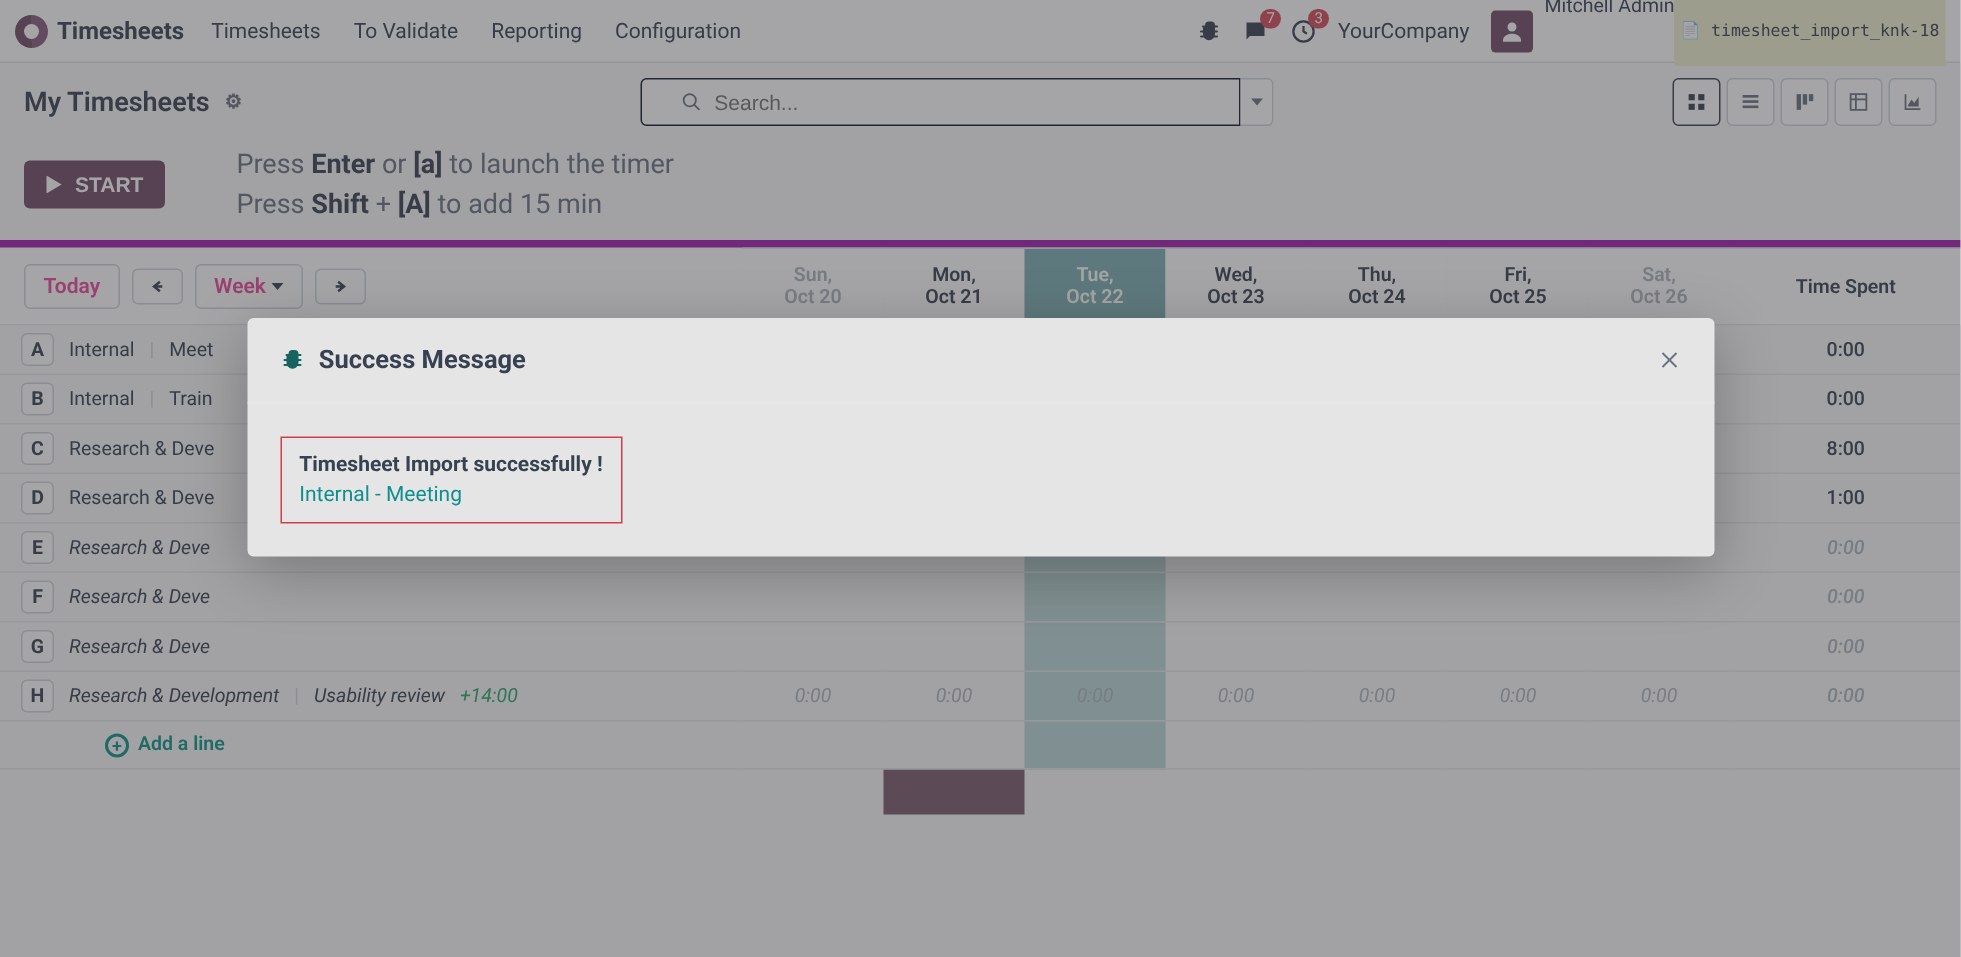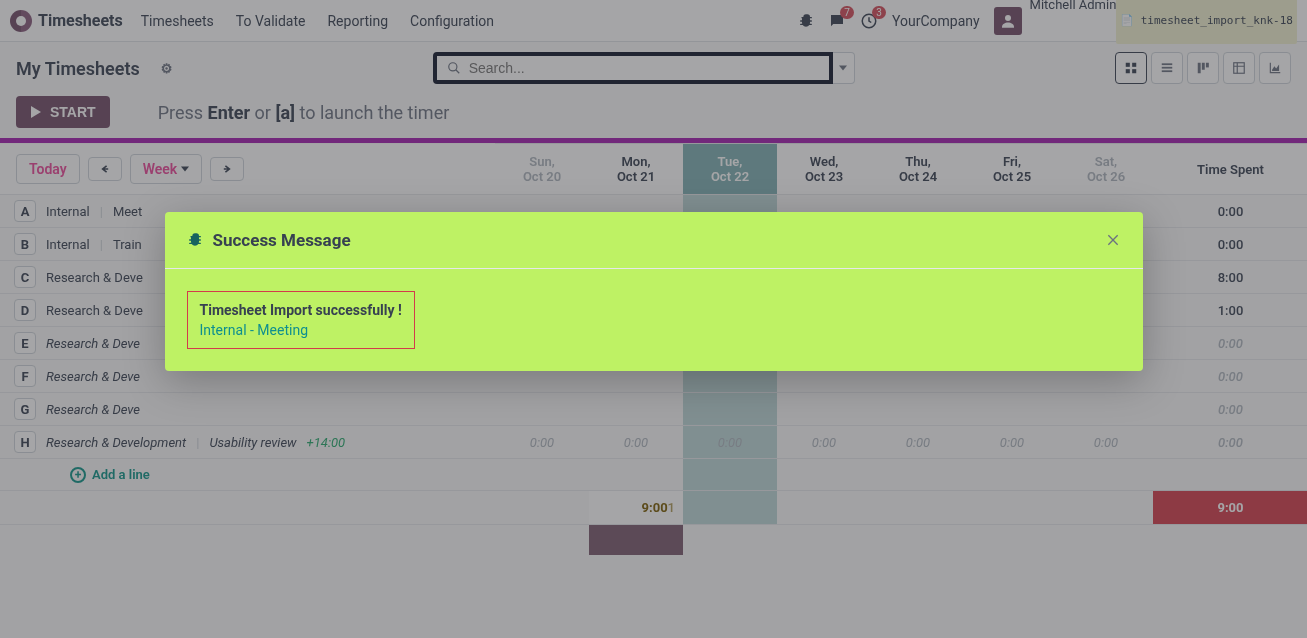--- a/index.html
+++ b/index.html
@@ -15,24 +15,24 @@
   .topnav-right { margin-left:auto; display:flex; align-items:center; gap:14px;}
   .badge-cnt{position:relative;}
   .badge{position:absolute; top:-6px; right:-8px; background:#d44c59; color:#fff; border-radius:8px; font-size:10px; padding:0 4px; line-height:13px; min-width:13px; text-align:center;}
   .avatar{width:28px;height:28px;background:#714B67;border-radius:3px;display:flex;align-items:center;justify-content:center;color:#fff;font-size:13px;}
   .db-pill{background:#f1f1d0;font-family:monospace;font-size:11px;padding:17px 4px;border-radius:2px;}
   .userblock{display:flex;align-items:center;gap:8px;}
   .userblock .col{display:flex;flex-direction:row;line-height:1.2;}
 
   
   .controlbar{display:flex;align-items:center;padding:10px 16px 4px;gap:10px;}
-  .page-title{font-size:18px;font-weight:600;color:#374151;display:flex;align-items:center;gap:21px;}
+  .page-title{font-size:18px;font-weight:600;color:#374151;display:flex;align-items:center;gap:10px;}
   .gear{font-size:13px;color:#6b7280;}
   .searchwrap{margin:0 auto;display:flex;align-items:center;}
-  .search{width:400px;height:32px;border:4px solid #0f172a;border-radius:4px 0 0 4px;background:#fff;display:flex;align-items:center;padding:0 10px;color:#6b7280;}
+  .search{width:400px;height:32px;border:1px solid #0f172a;border-radius:4px 0 0 4px;background:#fff;display:flex;align-items:center;padding:0 26px;color:#6b7280;}
   .search input{border:none;outline:none;flex:1;font-size:14px;margin-left:8px;background:transparent;}
   .search-drop{width:22px;height:32px;border:1px solid #ced4da;border-left:none;border-radius:0 4px 4px 0;background:#fff;display:flex;align-items:center;justify-content:center;}
   .viewsw{display:flex;gap:4px;}
   .viewbtn{width:32px;height:32px;border:1px solid #ced4da;border-radius:4px;background:#fff;display:flex;align-items:center;justify-content:center;color:#6b7280;cursor:pointer;}
   .viewbtn.active{border-color:#374151;color:#374151;}
 
   
   .actionbar{display:flex;align-items:center;padding:8px 16px 10px;gap:14px;border-bottom:5px solid #a21caf;}
   .startbtn{background:#714B67;color:#fff;border:none;border-radius:4px;padding:8px 14px;font-weight:700;font-size:14px;display:flex;align-items:center;gap:8px;cursor:pointer;}
   .hints{color:#6b7280;font-size:18px;line-height:1.5;margin-left:34px;}
@@ -70,21 +70,21 @@
   .totrow .tot-mon{background:#fff;color:#7a5c00;font-weight:700;text-align:right;padding-right:8px;}
   .totrow .tot-mon span.sub{color:#b09b5a;font-weight:500;}
   .totrow .tot-today{background:#bcd8d8;}
   .totrow .tot-spent{background:#d33c4b;color:#fff;font-weight:700;text-align:center;}
 
   .footerstrip{height:30px;}
   .footerstrip .mon{background:#7a5a6e;}
 
   
   .overlay{position:absolute;inset:0;background:rgba(55,55,60,0.45);display:flex;align-items:flex-start;justify-content:center;}
-  .modal{width:978px;background:#bef264;border-radius:4px;margin-top:212px;box-shadow:0 10px 40px rgba(0,0,0,.25);}
+  .modal{width:978px;background:#e5e5e5;border-radius:4px;margin-top:212px;box-shadow:0 10px 40px rgba(0,0,0,.25);}
   .modal-head{display:flex;align-items:center;padding:18px 22px;gap:10px;border-bottom:1px solid #e5e7eb;}
   .modal-title{font-size:17px;font-weight:700;color:#374151;}
   .modal-close{margin-left:auto;color:#6b7280;cursor:pointer;font-size:18px;}
   .modal-body{padding:22px;}
   .callout{border:1.5px solid #d33c4b;padding:10px 12px;display:inline-block;}
   .callout .line1{font-weight:700;color:#374151;font-size:14px;}
   .callout .line2{color:#0f8f8f;font-size:14px;margin-top:4px;}
   .modal-foot{border-top:1px solid #e5e7eb;padding:16px 22px;}
   .okbtn{background:transparent;border:none;font-size:15px;color:#374151;cursor:pointer;}
 
@@ -197,20 +197,21 @@
 
 <div class="actionbar">
   <button class="startbtn">
     <svg width="12" height="12" viewBox="0 0 10 12" fill="#fff">
         <path d="M0 0v12l10-6z"></path>
       </svg>
     <span>START</span>
   </button>
   <div class="hints">
     <div><span>Press </span><b>Enter</b><span> or </span><b>[a]</b><span> to launch the timer</span></div>
+    <div><span>Press </span><b>Shift</b><span> + </span><b>[A]</b><span> to add 15 min</span></div>
   </div>
 </div>
 
 <div class="gridwrap">
 
   <table class="table">
     <colgroup>
       <col class="leftcol">
         <col class="daycol">
         <col class="daycol">
@@ -408,31 +409,20 @@
         </td>
         <td></td>
           <td></td>
           <td class="cell today"></td>
           <td></td>
           <td></td>
           <td></td>
           <td></td>
           <td></td>
       </tr>
-      <tr class="totrow">
-        <td></td>
-        <td></td>
-        <td class="tot-mon"><span>9:00</span><span class="sub">1</span></td>
-        <td class="tot-today"></td>
-        <td></td>
-          <td></td>
-          <td></td>
-          <td></td>
-        <td class="tot-spent">9:00</td>
-      </tr>
       <tr class="footerstrip">
         <td></td>
           <td></td>
           <td class="mon"></td>
           <td></td>
           <td></td>
           <td></td>
           <td></td>
           <td></td>
           <td></td>

